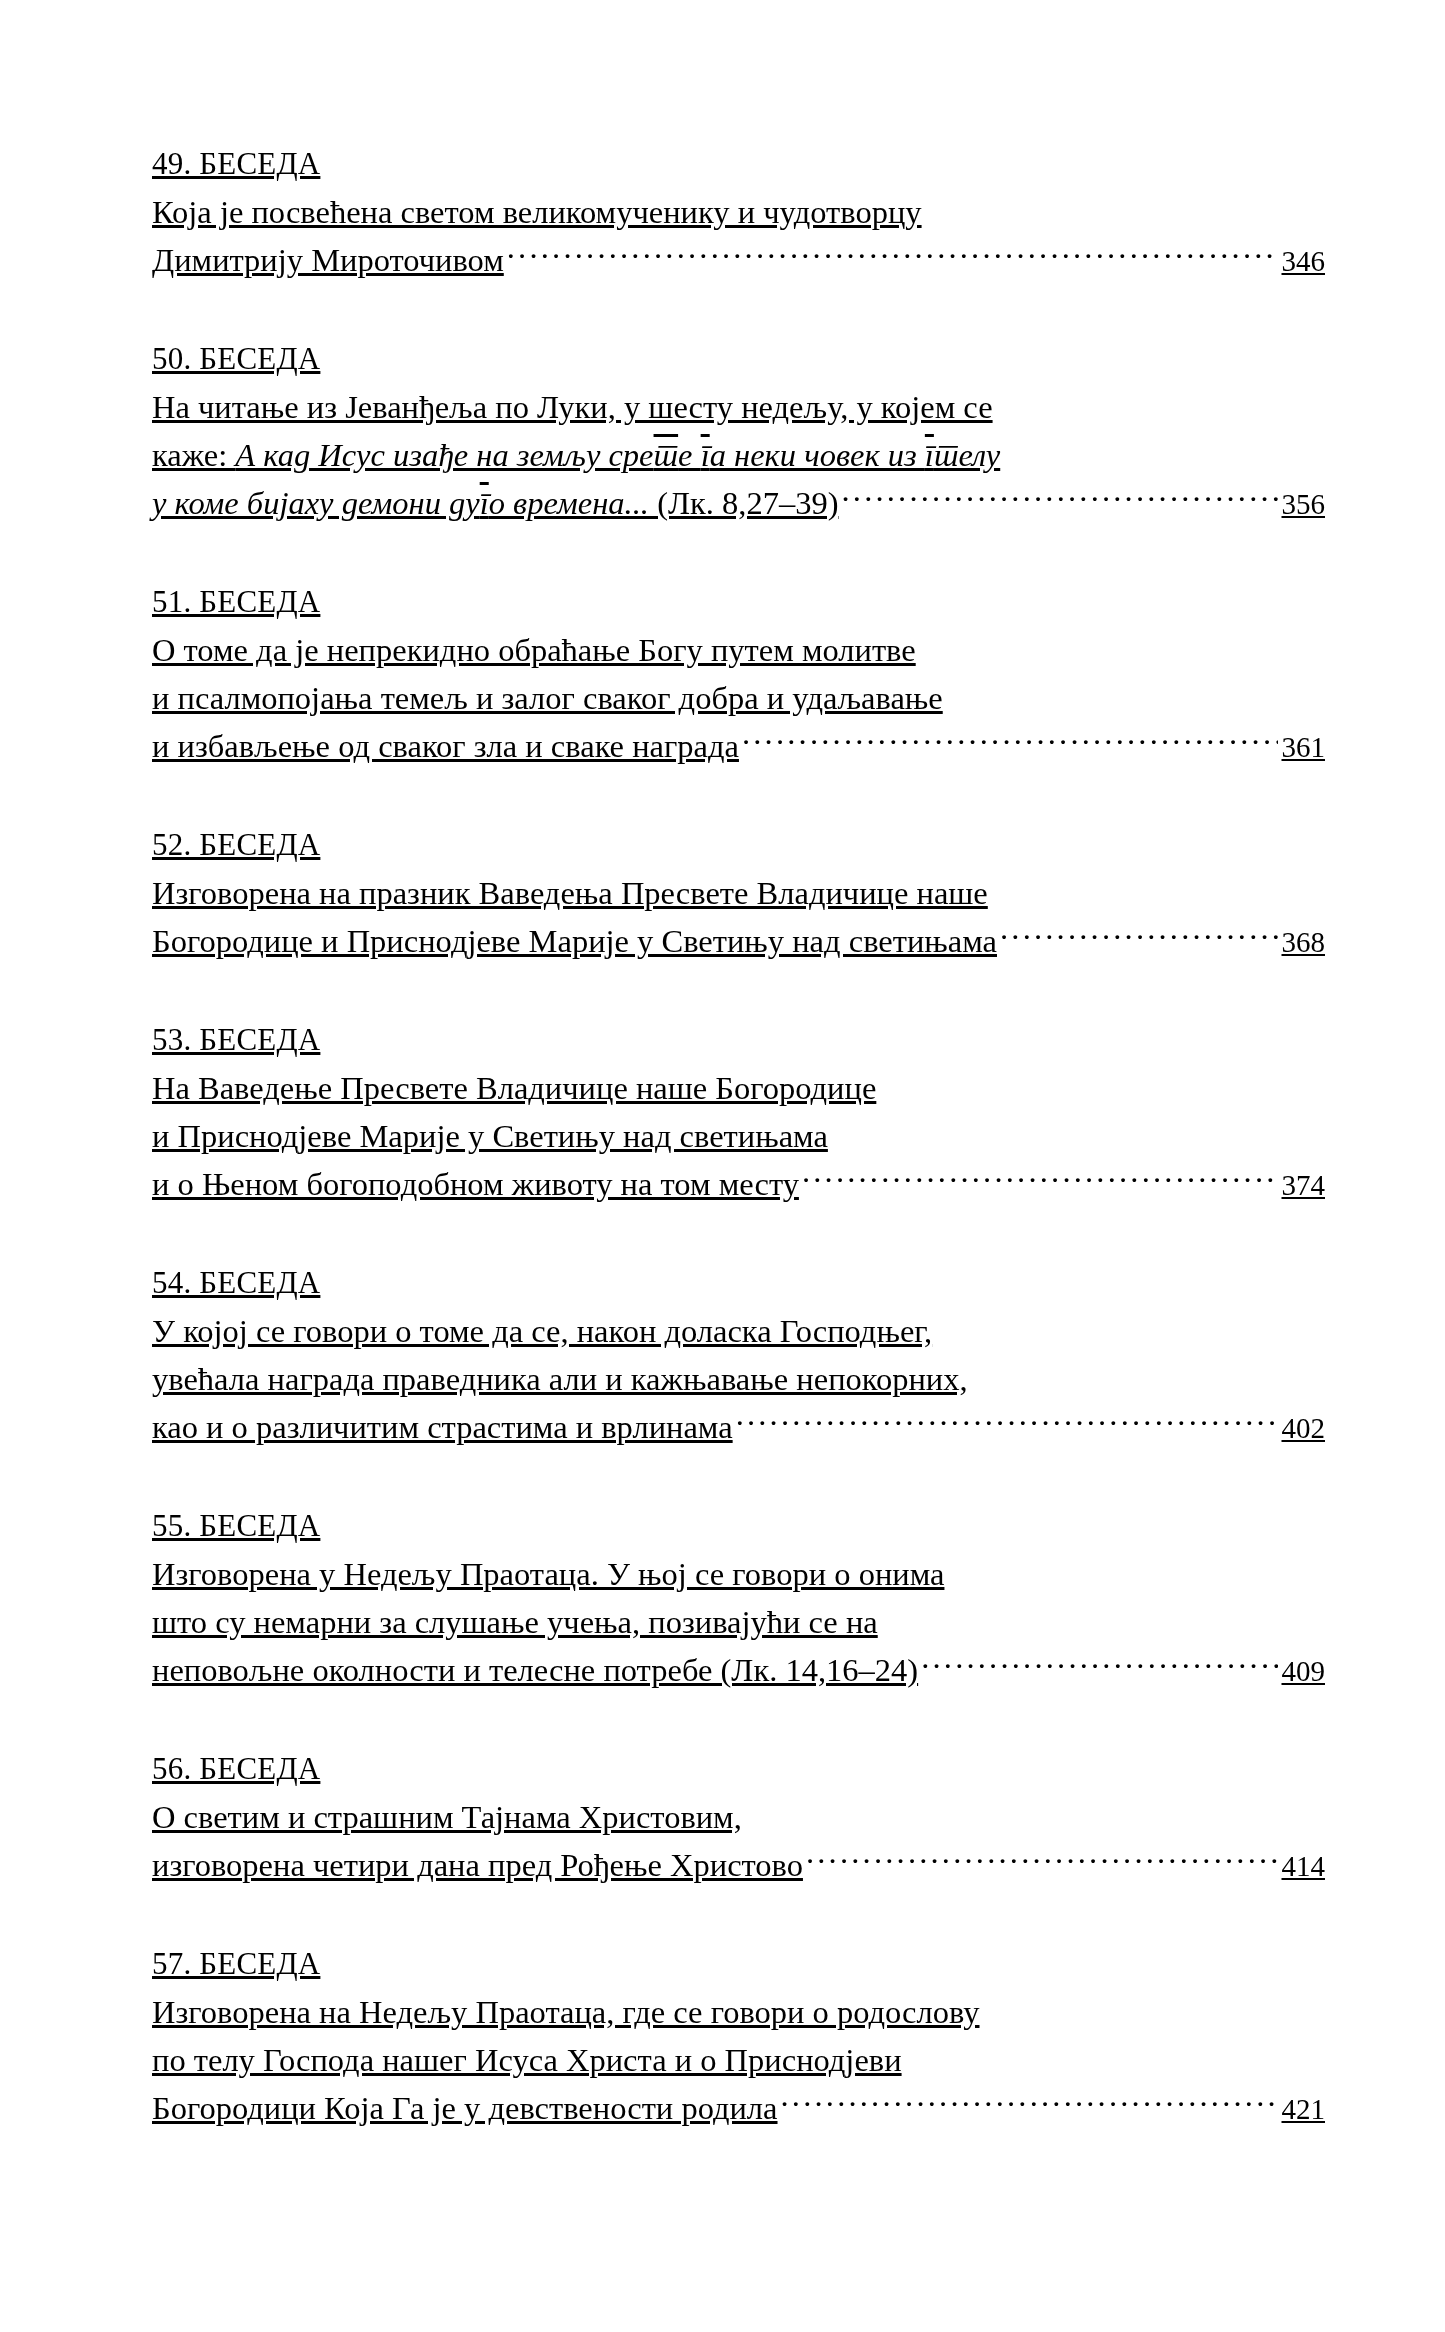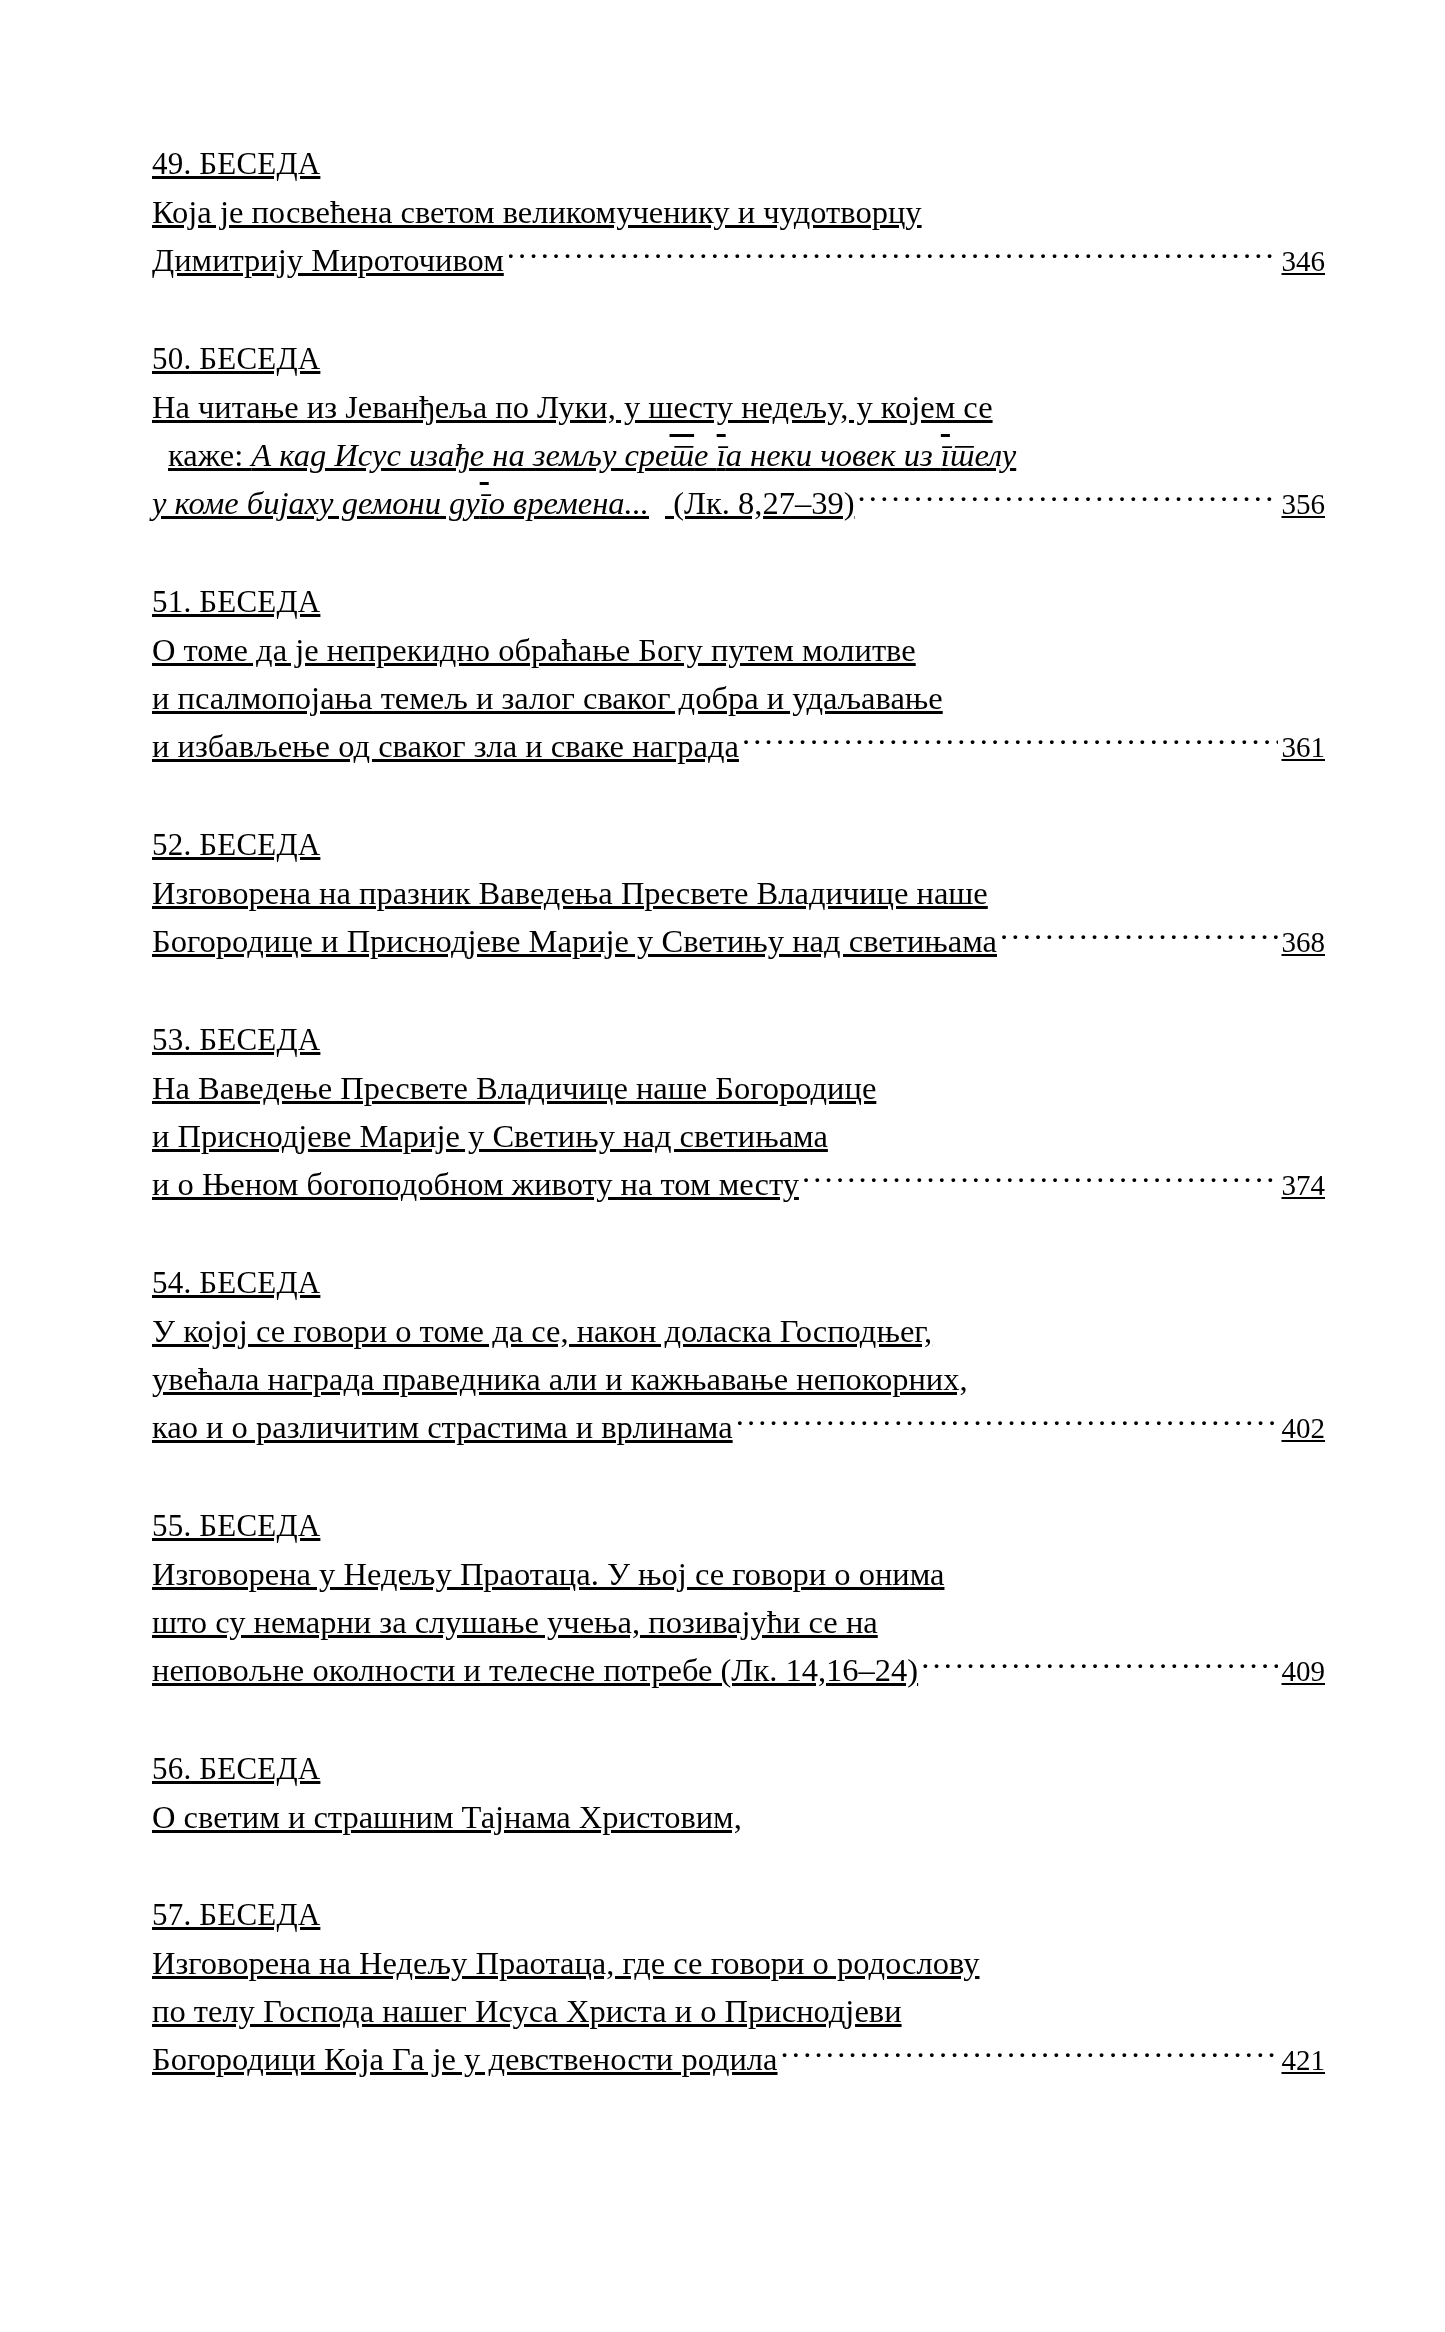--- a/index.html
+++ b/index.html
@@ -98,21 +98,20 @@
     padding-left: 2px;
   }
 
   .ital {
     font-style: italic;
     text-align: center;
   }
 
   .roman {
     font-style: normal;
-    margin-left: 16px;
   }
 
   
   .ovl {
     text-decoration: overline;
   }
 </style>
 </head>
 <body>
 
@@ -205,20 +204,25 @@
           <span class="leader"></span>
           <span class="page-num">409</span>
         </div>
       </div>
     </div>
 
     <div class="toc-entry">
       <div class="entry-heading">56. БЕСЕДА</div>
       <div class="entry-lines">
         <div class="entry-line">О светим и страшним Тајнама Христовим,</div>
+        <div class="entry-line last">
+          <span class="line-text">изговорена четири дана пред Рођење Христово</span>
+          <span class="leader"></span>
+          <span class="page-num">414</span>
+        </div>
       </div>
     </div>
 
     <div class="toc-entry">
       <div class="entry-heading">57. БЕСЕДА</div>
       <div class="entry-lines">
         <div class="entry-line">Изговорена на Недељу Праотаца, где се говори о родослову</div>
         <div class="entry-line">по телу Господа нашег Исуса Христа и о Приснодјеви</div>
         <div class="entry-line last">
           <span class="line-text">Богородици Која Га је у девствености родила</span>

